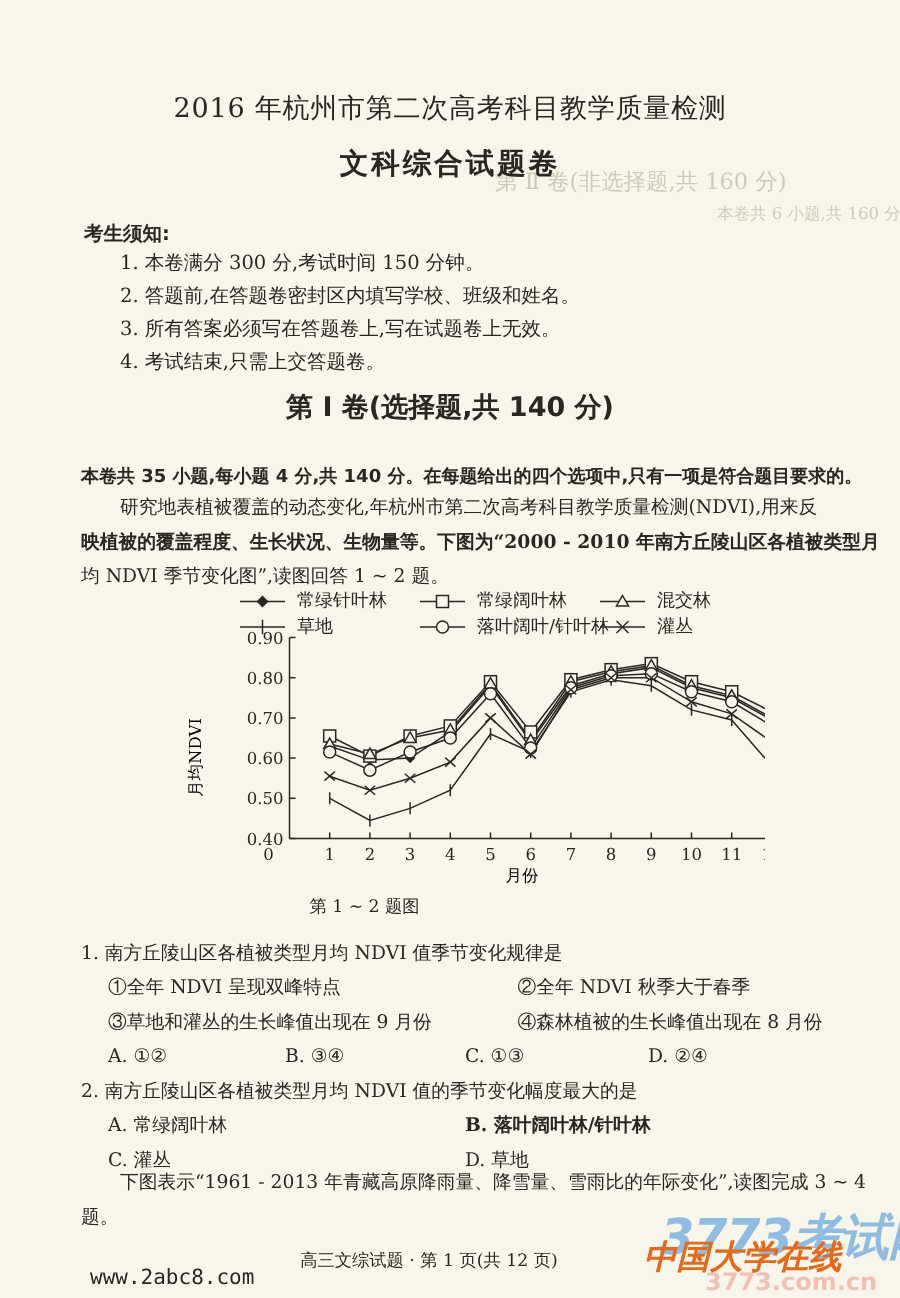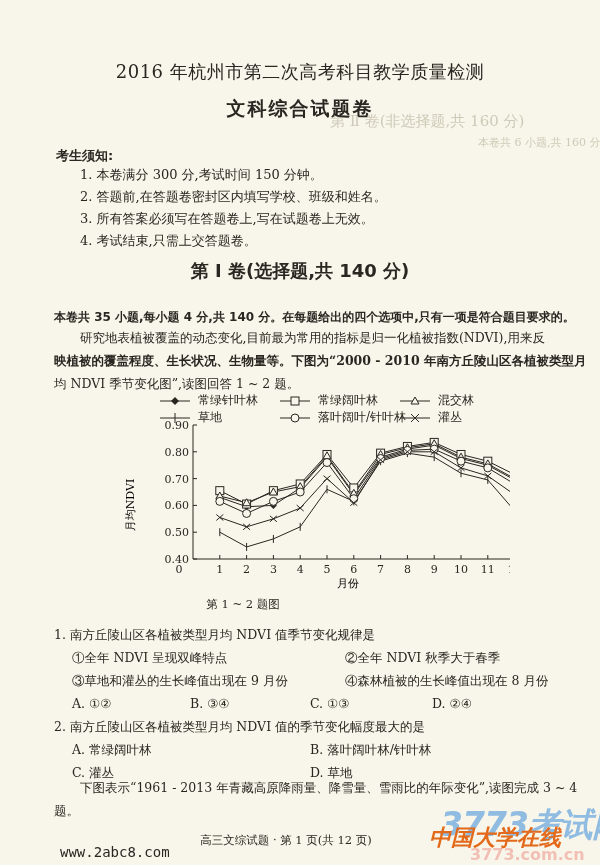--- a/index.html
+++ b/index.html
@@ -42,21 +42,21 @@
 
 <div class="abs notice-head">考生须知:</div>
 <div class="abs notice-item" style="top:166px;">1. 本卷满分 300 分,考试时间 150 分钟。</div>
 <div class="abs notice-item" style="top:188px;">2. 答题前,在答题卷密封区内填写学校、班级和姓名。</div>
 <div class="abs notice-item" style="top:210px;">3. 所有答案必须写在答题卷上,写在试题卷上无效。</div>
 <div class="abs notice-item" style="top:232px;">4. 考试结束,只需上交答题卷。</div>
 
 <div class="abs section-title">第 Ⅰ 卷(选择题,共 140 分)</div>
 <div class="abs instr">本卷共 35 小题,每小题 4 分,共 140 分。在每题给出的四个选项中,只有一项是符合题目要求的。</div>
 
-<div class="abs para" style="top:330px;left:80px;">研究地表植被覆盖的动态变化,目前最为常用的指标是归一化植被指数(NDVI),用来反</div>
+<div class="abs para" style="top:330px;left:80px;">研究地表植被覆盖的动态变化,年杭州市第二次高考科目教学质量检测(NDVI),用来反</div>
 <div class="abs para" style="top:353px;font-weight:bold;">映植被的覆盖程度、生长状况、生物量等。下图为“2000 - 2010 年南方丘陵山区各植被类型月</div>
 <div class="abs para" style="top:376px;">均 NDVI 季节变化图”,读图回答 1 ~ 2 题。</div>
 
 <div class="abs" style="top:392px;left:160px;">
   <div style="position:relative;width:340px;height:34px;">
     <div class="abs legend-item" style="top:0;left:0;">
       <svg width="30" height="10">
           <line x1="0" y1="5" x2="30" y2="5" stroke="#2a2622"></line>
           <polygon points="15,1 19,5 15,9 11,5" fill="#2a2622"></polygon>
         </svg>
@@ -270,21 +270,21 @@
 <div class="abs opt" style="top:650px;left:345px;">②全年 NDVI 秋季大于春季</div>
 <div class="abs opt" style="top:673px;left:72px;">③草地和灌丛的生长峰值出现在 9 月份</div>
 <div class="abs opt" style="top:673px;left:345px;">④森林植被的生长峰值出现在 8 月份</div>
 <div class="abs opt" style="top:696px;left:72px;">A. ①②</div>
 <div class="abs opt" style="top:696px;left:190px;">B. ③④</div>
 <div class="abs opt" style="top:696px;left:310px;">C. ①③</div>
 <div class="abs opt" style="top:696px;left:432px;text-align:center;">D. ②④</div>
 
 <div class="abs q" style="top:719px;">2. 南方丘陵山区各植被类型月均 NDVI 值的季节变化幅度最大的是</div>
 <div class="abs opt" style="top:742px;left:72px;">A. 常绿阔叶林</div>
-<div class="abs opt" style="top:742px;left:310px;">B. 落叶阔叶林/针叶林</div>
+<div class="abs opt" style="top:742px;left:310px;font-weight:bold;">B. 落叶阔叶林/针叶林</div>
 <div class="abs opt" style="top:765px;left:72px;">C. 灌丛</div>
 <div class="abs opt" style="top:765px;left:310px;">D. 草地</div>
 
 <div class="abs para" style="top:780px;left:80px;">下图表示“1961 - 2013 年青藏高原降雨量、降雪量、雪雨比的年际变化”,读图完成 3 ~ 4</div>
 <div class="abs para" style="top:803px;">题。</div>
 
 <div class="abs footer">高三文综试题 · 第 1 页(共 12 页)</div>
 <div class="abs url">www.2abc8.com</div>
 
 <div class="abs wm1">3773考试网</div>

